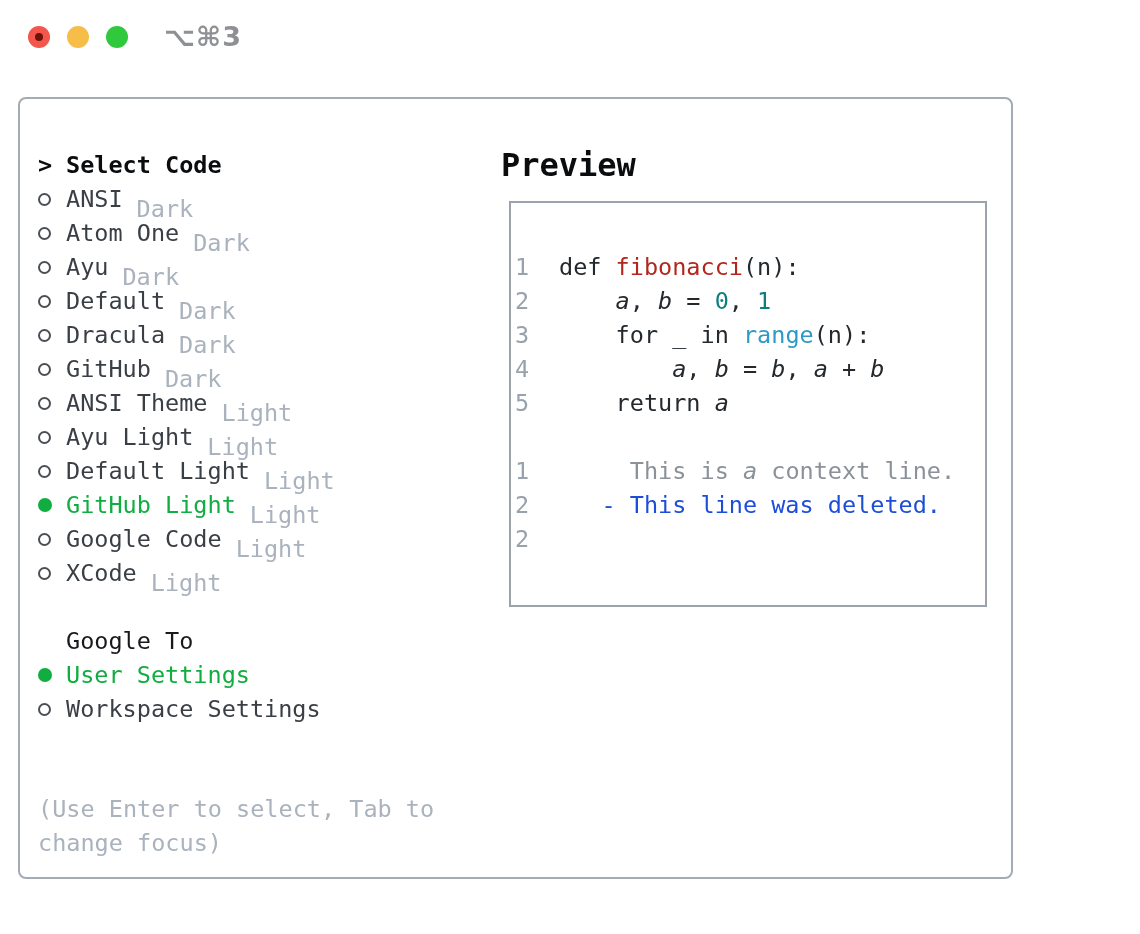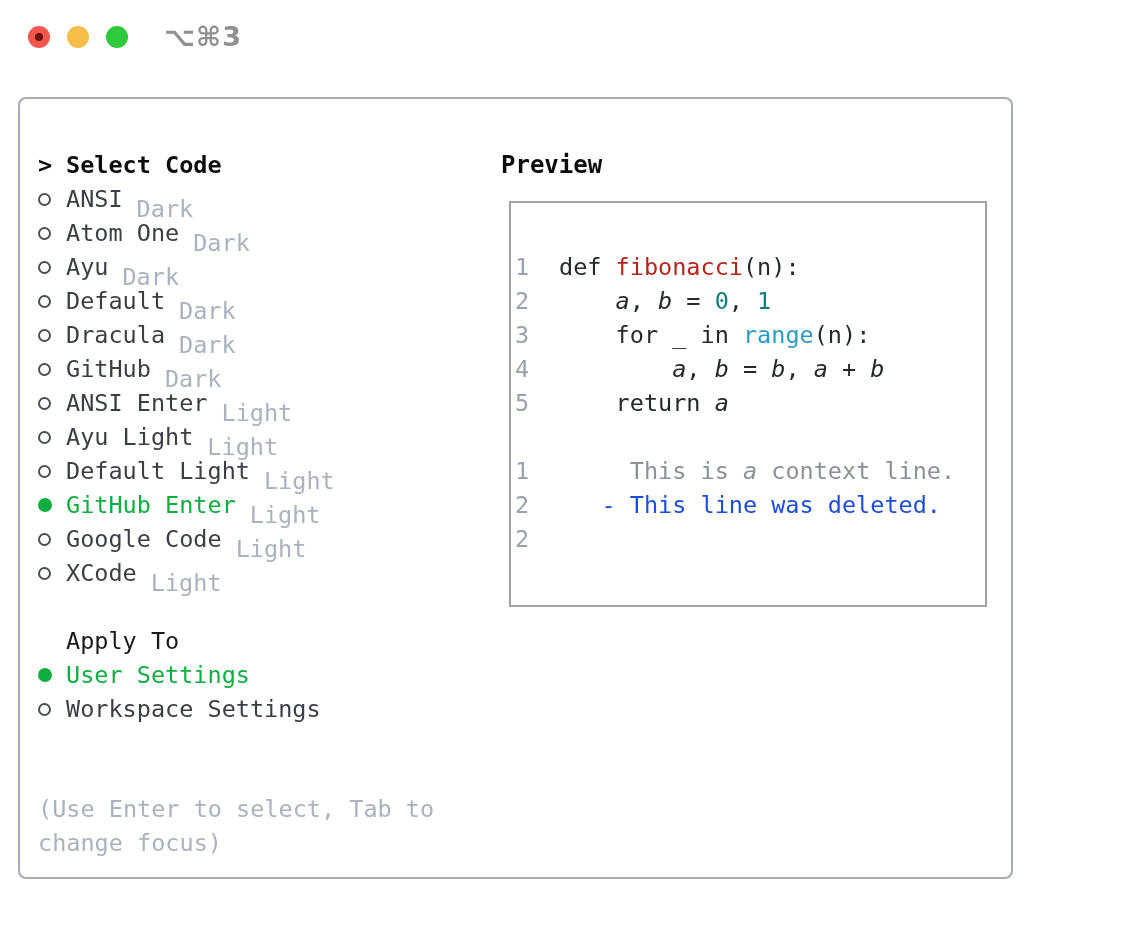--- a/index.html
+++ b/index.html
@@ -24,21 +24,21 @@
   .caret{width:28px;font-weight:bold;color:#0a0c0e;}
   .htext{font-weight:bold;color:#0a0c0e;}
   .list{position:absolute;left:18px;top:49px;}
   .name{color:#3a3f46;}
   .name.sel{color:#10ad41;}
   .tag{color:#a9b2bd;margin-left:14px;margin-top:20px;}
   .apply{position:absolute;left:18px;top:525px;}
   .apply-title{color:#17191c;margin-left:28px;}
   .hint{position:absolute;left:18px;top:661px;width:430px;font-size:23.5px;line-height:34px;color:#a9b2bd;margin-top:32px;}
   
-  .preview-title{position:absolute;left:481px;top:49px;height:34px;font-size:24px;line-height:34px;
+  .preview-title{position:absolute;left:481px;top:49px;height:34px;font-size:32px;line-height:34px;
                  font-weight:bold;color:#0a0c0e;}
   .preview-box{position:absolute;left:489px;top:102px;width:478px;height:406px;box-sizing:border-box;
                border:2px solid #9aa2ab;background:#ffffff;padding:47px 0 0 4px;overflow:hidden;}
   .pline{display:flex;height:34px;font-size:23.5px;line-height:34px;white-space:pre;}
   .gut{width:44px;color:#98a2ad;flex:0 0 44px;}
   .s-fg{color:#24292e;}
   .s-func{color:#b2261d;}
   .s-num{color:#0e7d7f;}
   .s-builtin{color:#2d9ac4;}
   .s-var{color:#24292e;font-style:italic;}
@@ -65,31 +65,31 @@
       <div class="row">
         <span class="caret">&gt;</span>
         <span class="htext">Select Code</span>
       </div>
     <div class="row"><span class="cell-icon"><span class="o"></span></span><span class="name">ANSI</span><span class="tag">Dark</span></div>
         <div class="row"><span class="cell-icon"><span class="o"></span></span><span class="name">Atom One</span><span class="tag">Dark</span></div>
         <div class="row"><span class="cell-icon"><span class="o"></span></span><span class="name">Ayu</span><span class="tag">Dark</span></div>
         <div class="row"><span class="cell-icon"><span class="o"></span></span><span class="name">Default</span><span class="tag">Dark</span></div>
         <div class="row"><span class="cell-icon"><span class="o"></span></span><span class="name">Dracula</span><span class="tag">Dark</span></div>
         <div class="row"><span class="cell-icon"><span class="o"></span></span><span class="name">GitHub</span><span class="tag">Dark</span></div>
-        <div class="row"><span class="cell-icon"><span class="o"></span></span><span class="name">ANSI Enter</span><span class="tag">Light</span></div>
+        <div class="row"><span class="cell-icon"><span class="o"></span></span><span class="name">ANSI Theme</span><span class="tag">Light</span></div>
         <div class="row"><span class="cell-icon"><span class="o"></span></span><span class="name">Ayu Light</span><span class="tag">Light</span></div>
         <div class="row"><span class="cell-icon"><span class="o"></span></span><span class="name">Default Light</span><span class="tag">Light</span></div>
-        <div class="row"><span class="cell-icon"><span class="f"></span></span><span class="name sel">GitHub Enter</span><span class="tag">Light</span></div>
+        <div class="row"><span class="cell-icon"><span class="f"></span></span><span class="name sel">GitHub Light</span><span class="tag">Light</span></div>
         <div class="row"><span class="cell-icon"><span class="o"></span></span><span class="name">Google Code</span><span class="tag">Light</span></div>
         <div class="row"><span class="cell-icon"><span class="o"></span></span><span class="name">XCode</span><span class="tag">Light</span></div>
       </div>
 
     <div class="apply" id="apply-block">
       <div class="row">
-        <span class="apply-title">Apply To</span>
+        <span class="apply-title">Google To</span>
       </div>
     <div class="row"><span class="cell-icon"><span class="f"></span></span><span class="name sel">User Settings</span></div>
         <div class="row"><span class="cell-icon"><span class="o"></span></span><span class="name">Workspace Settings</span></div>
       </div>
 
     <div class="hint">(Use Enter to select, Tab to change focus)</div>
 
     <div class="preview-title">Preview</div>
     <div class="preview-box" id="preview-box">
         <div class="pline"><span class="gut">1</span><span class="s-fg">def </span><span class="s-func">fibonacci</span><span class="s-fg">(n):</span></div>

